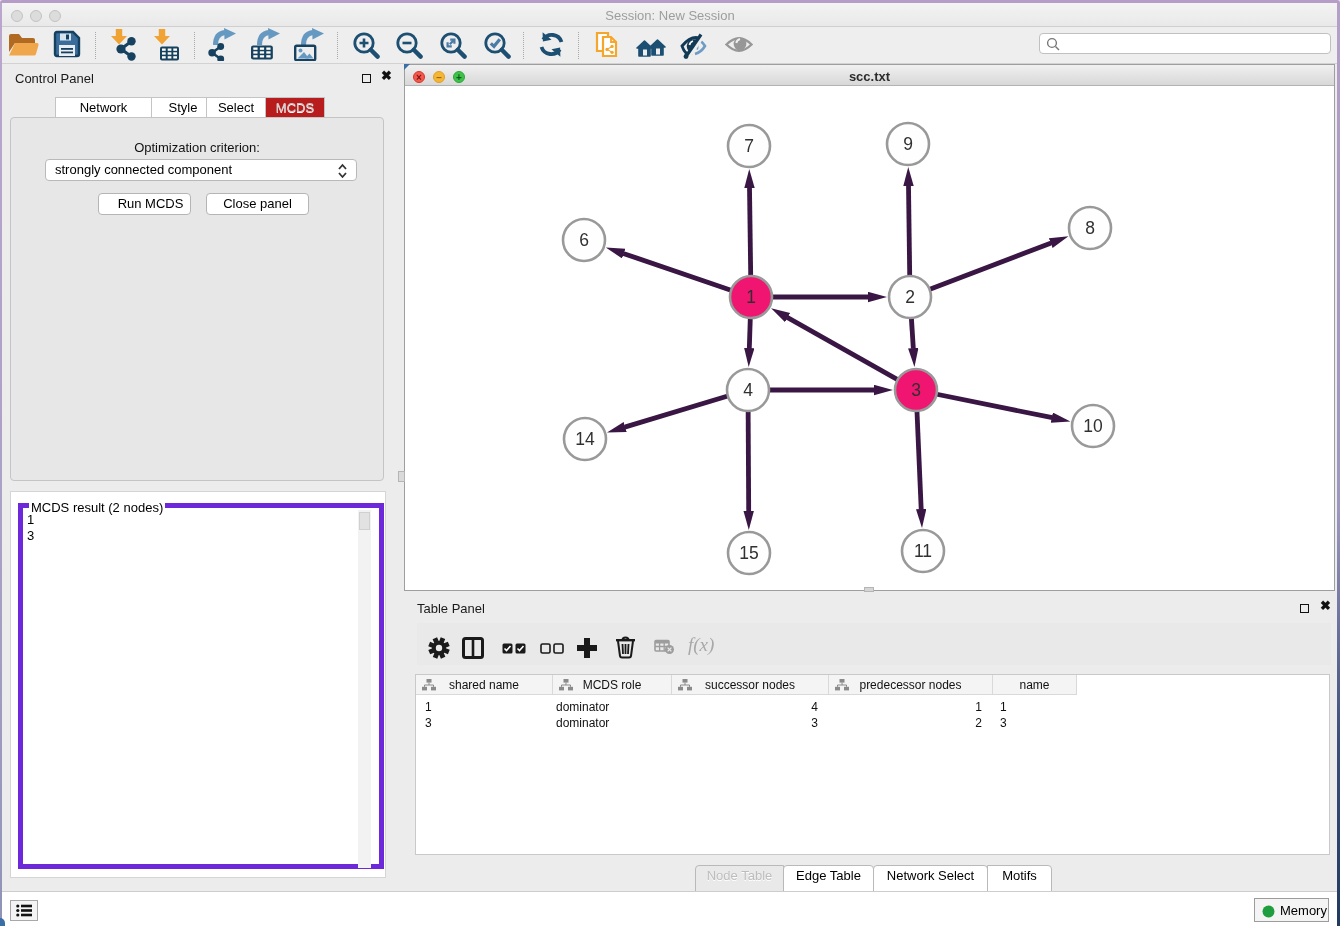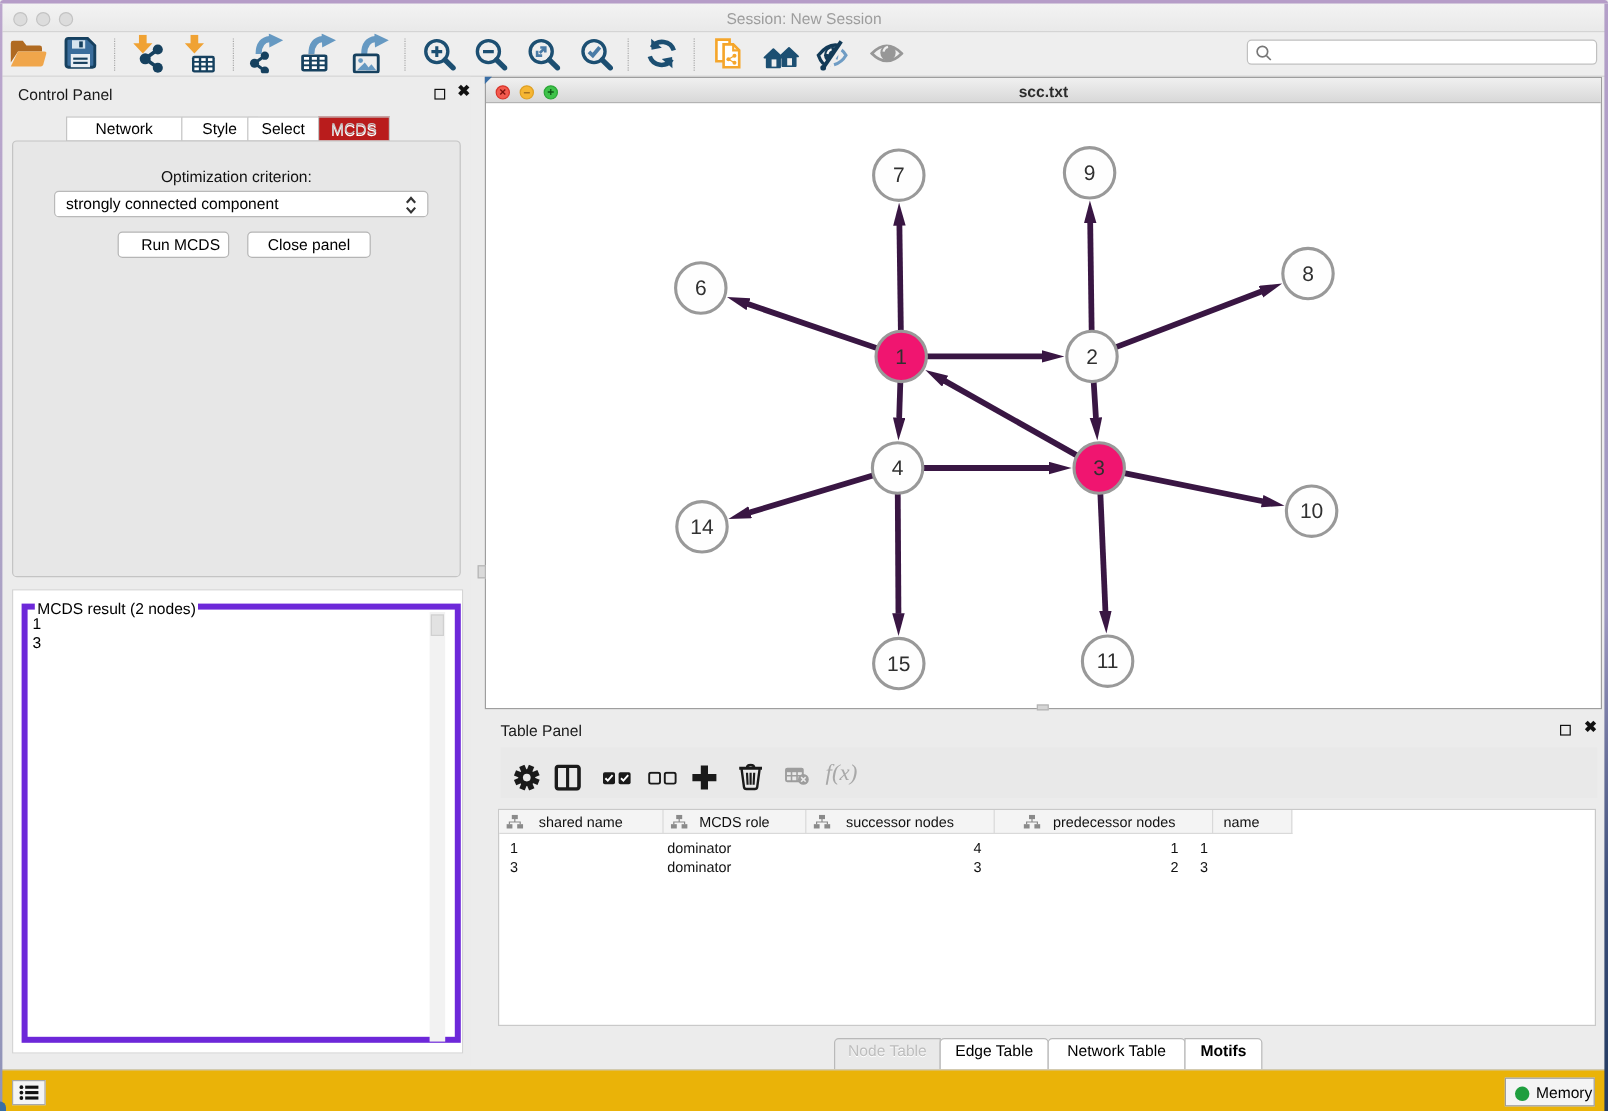--- a/index.html
+++ b/index.html
@@ -42,21 +42,21 @@
 
 #tpanel { left:2px; top:597px; width:1336px; height:292px; }
 #tphead { position:absolute; left:415px; top:4px; font-size:13px; color:#1a1a1a; }
 #ttoolbar { position:absolute; left:415px; top:26px; width:914px; height:42px; background:#e9e9e9; }
 #ttable { position:absolute; left:413px; top:77px; width:915px; height:181px; background:#fff; border:1px solid #c9c9c9; }
 #thead { position:absolute; left:0; top:0; width:661px; height:20px; background:#f4f4f4; border-bottom:1px solid #d9d9d9; }
 .thcell { position:absolute; top:0; height:20px; border-right:1px solid #d9d9d9; font-size:12px; color:#111; text-align:center; line-height:20px; }
 .trow { position:absolute; font-size:12px; color:#111; }
 .btab { position:absolute; top:0; height:38px; border:1px solid #b9b9b9; border-radius:4px; font-size:13px; text-align:center; line-height:19px; background:#fff; color:#000; }
 
-#statusbar { left:0px; top:891px; width:1340px; height:35px; background:#eab308; border-top:1px solid #cdcdcd; }
+#statusbar { left:0px; top:891px; width:1340px; height:35px; background:#ffffff; border-top:1px solid #cdcdcd; }
 #listbtn { position:absolute; left:10px; top:8px; width:28px; height:21px; background:#f4f4f4; border:1px solid #a8a8a8; }
 #membtn { position:absolute; left:1254px; top:6px; width:75px; height:24px; background:#f4f4f4; border:1px solid #9c9c9c; font-size:13px; color:#000; }
 </style>
 </head>
 <body>
 <div class="abs" id="titlebar">
   <div class="tcirc" style="left:9px"></div>
   <div class="tcirc" style="left:28px"></div>
   <div class="tcirc" style="left:47px"></div>
   <div id="title">Session: New Session</div>
@@ -378,43 +378,43 @@
             <rect x="0" y="7.8" width="5" height="3.6" fill="#8a8a8a"></rect>
             <rect x="9" y="7.8" width="5" height="3.6" fill="#8a8a8a"></rect>
             <path d="M7 3.6 V6 M2.5 7.8 V6 H11.5 V7.8" stroke="#8a8a8a" stroke-width="1" fill="none"></path>
           </svg><span style="position:relative;top:0px;margin-top:40px;">MCDS role</span></div>
 <div class="thcell" style="left:256px;width:157px;"><svg style="position:absolute;left:6px;top:4px" width="14" height="12" viewBox="0 0 14 12">
             <rect x="4.5" y="0" width="5" height="3.6" fill="#8a8a8a"></rect>
             <rect x="0" y="7.8" width="5" height="3.6" fill="#8a8a8a"></rect>
             <rect x="9" y="7.8" width="5" height="3.6" fill="#8a8a8a"></rect>
             <path d="M7 3.6 V6 M2.5 7.8 V6 H11.5 V7.8" stroke="#8a8a8a" stroke-width="1" fill="none"></path>
           </svg><span style="position:relative;top:0px;">successor nodes</span></div>
-<div class="thcell" style="left:431px;width:164px;"><svg style="position:absolute;left:6px;top:4px" width="14" height="12" viewBox="0 0 14 12">
+<div class="thcell" style="left:413px;width:164px;"><svg style="position:absolute;left:6px;top:4px" width="14" height="12" viewBox="0 0 14 12">
             <rect x="4.5" y="0" width="5" height="3.6" fill="#8a8a8a"></rect>
             <rect x="0" y="7.8" width="5" height="3.6" fill="#8a8a8a"></rect>
             <rect x="9" y="7.8" width="5" height="3.6" fill="#8a8a8a"></rect>
             <path d="M7 3.6 V6 M2.5 7.8 V6 H11.5 V7.8" stroke="#8a8a8a" stroke-width="1" fill="none"></path>
           </svg><span style="position:relative;top:0px;">predecessor nodes</span></div>
 <div class="thcell" style="left:577px;width:84px;"><span style="position:relative;top:0px;">name</span></div>
       </div>
     <div class="trow" style="left:9px;top:25px;">1</div>
 <div class="trow" style="left:140px;top:25px;">dominator</div>
 <div class="trow" style="left:256px;top:25px;width:146px;text-align:right;">4</div>
 <div class="trow" style="left:413px;top:25px;width:153px;text-align:right;">1</div>
 <div class="trow" style="left:584px;top:25px;">1</div>
 <div class="trow" style="left:9px;top:41px;">3</div>
 <div class="trow" style="left:140px;top:41px;">dominator</div>
 <div class="trow" style="left:256px;top:41px;width:146px;text-align:right;">3</div>
 <div class="trow" style="left:413px;top:41px;width:153px;text-align:right;">2</div>
 <div class="trow" style="left:584px;top:41px;">3</div>
   </div>
   <div class="btab" style="left:693px; top:268px; width:89px; background:#e9e9e9; color:#bdbdbd; text-shadow:0 1px 0 #fff; border-radius:4px 0 0 4px;">Node Table</div>
   <div class="btab" style="left:781px; top:268px; width:91px;">Edge Table</div>
-  <div class="btab" style="left:871px; top:268px; width:115px;">Network Table</div>
-  <div class="btab" style="left:985px; top:268px; width:65px; border-radius:0 4px 4px 0;font-weight:bold;">Motifs</div>
+  <div class="btab" style="left:871px; top:268px; width:115px;">Network Select</div>
+  <div class="btab" style="left:985px; top:268px; width:65px; border-radius:0 4px 4px 0;">Motifs</div>
 </div>
 <div class="abs" id="statusbar">
   <div id="listbtn">
       <svg style="position:absolute;left:5px;top:3px" width="17" height="13" viewBox="0 0 17 13">
         <circle cx="1.8" cy="2" r="1.6" fill="#111"></circle>
         <circle cx="1.8" cy="6.5" r="1.6" fill="#111"></circle>
         <circle cx="1.8" cy="11" r="1.6" fill="#111"></circle>
         <rect x="5" y="0.7" width="11" height="2.6" fill="#111"></rect>
         <rect x="5" y="5.2" width="11" height="2.6" fill="#111"></rect>
         <rect x="5" y="9.7" width="11" height="2.6" fill="#111"></rect>

